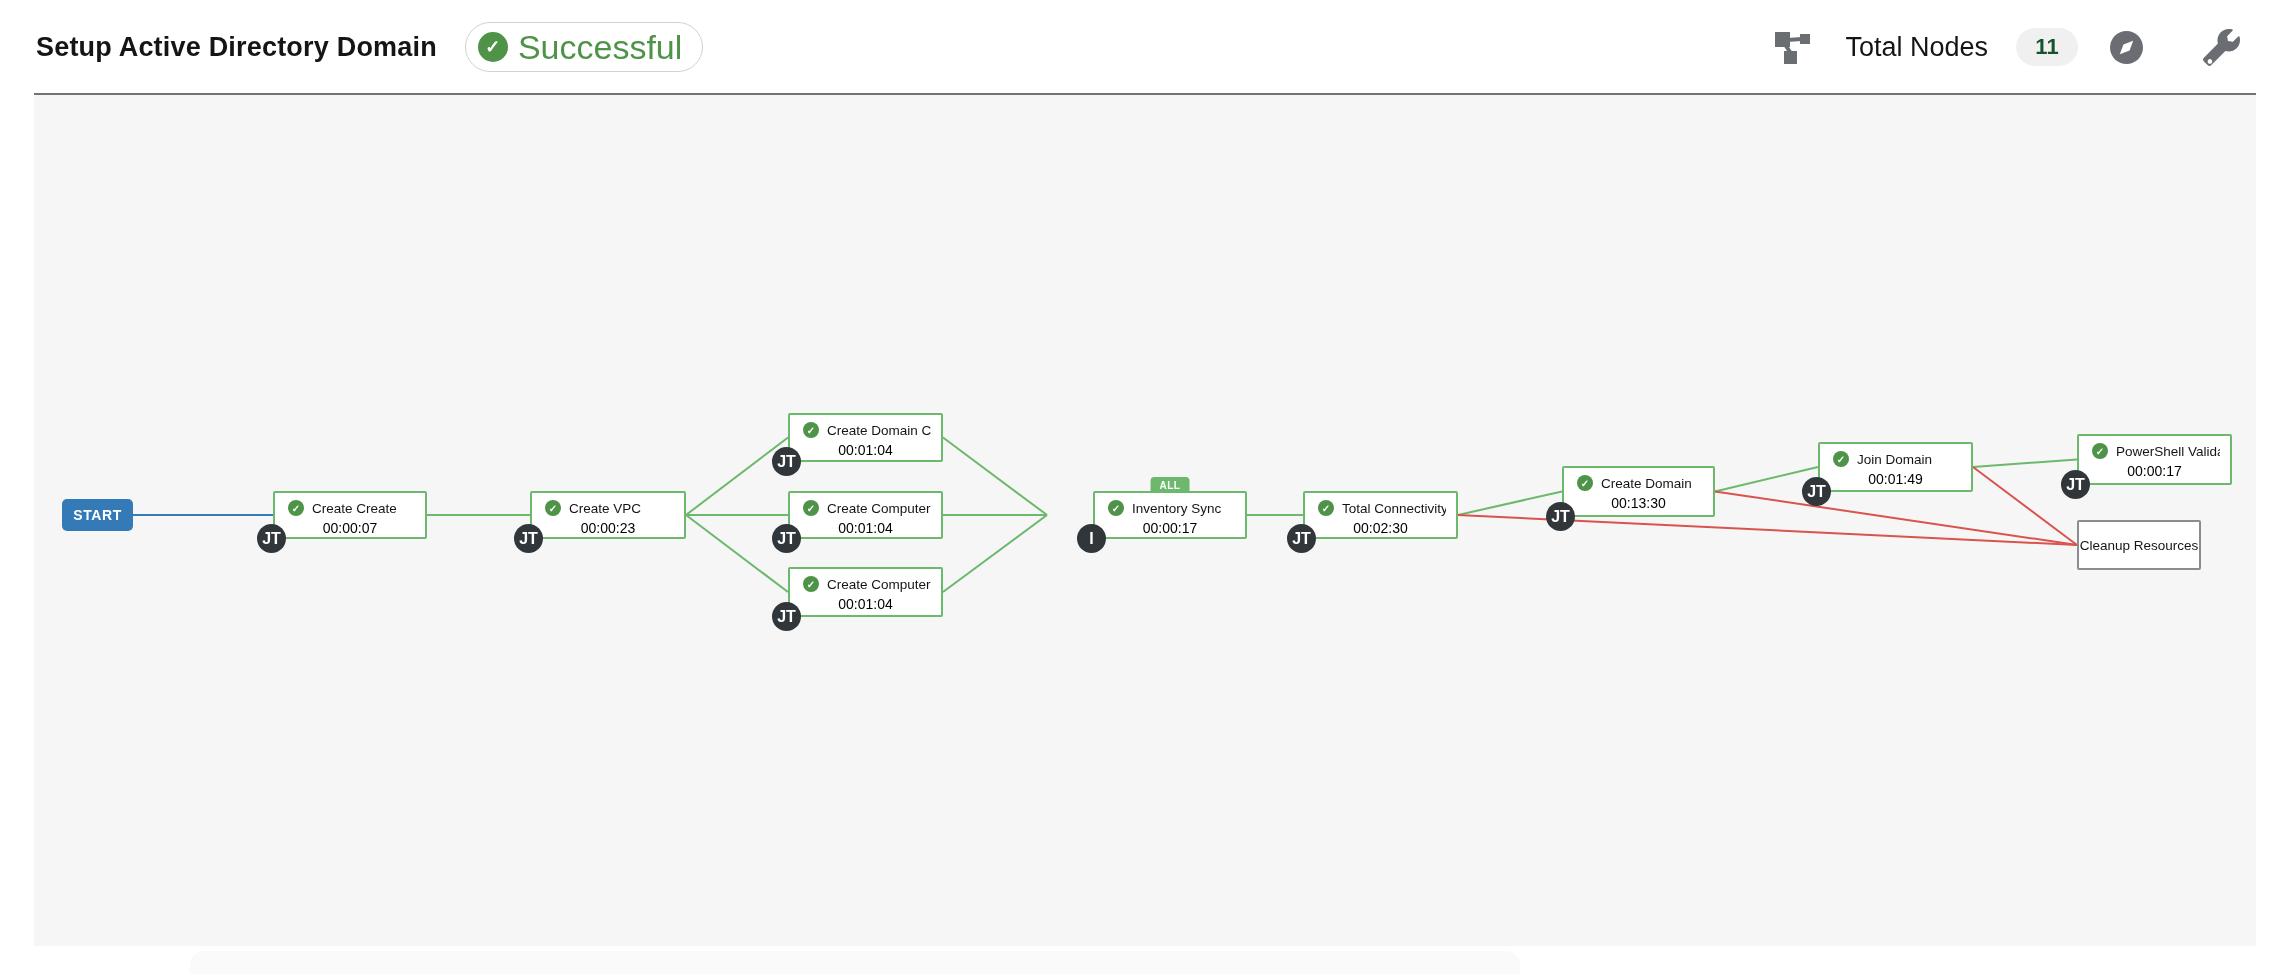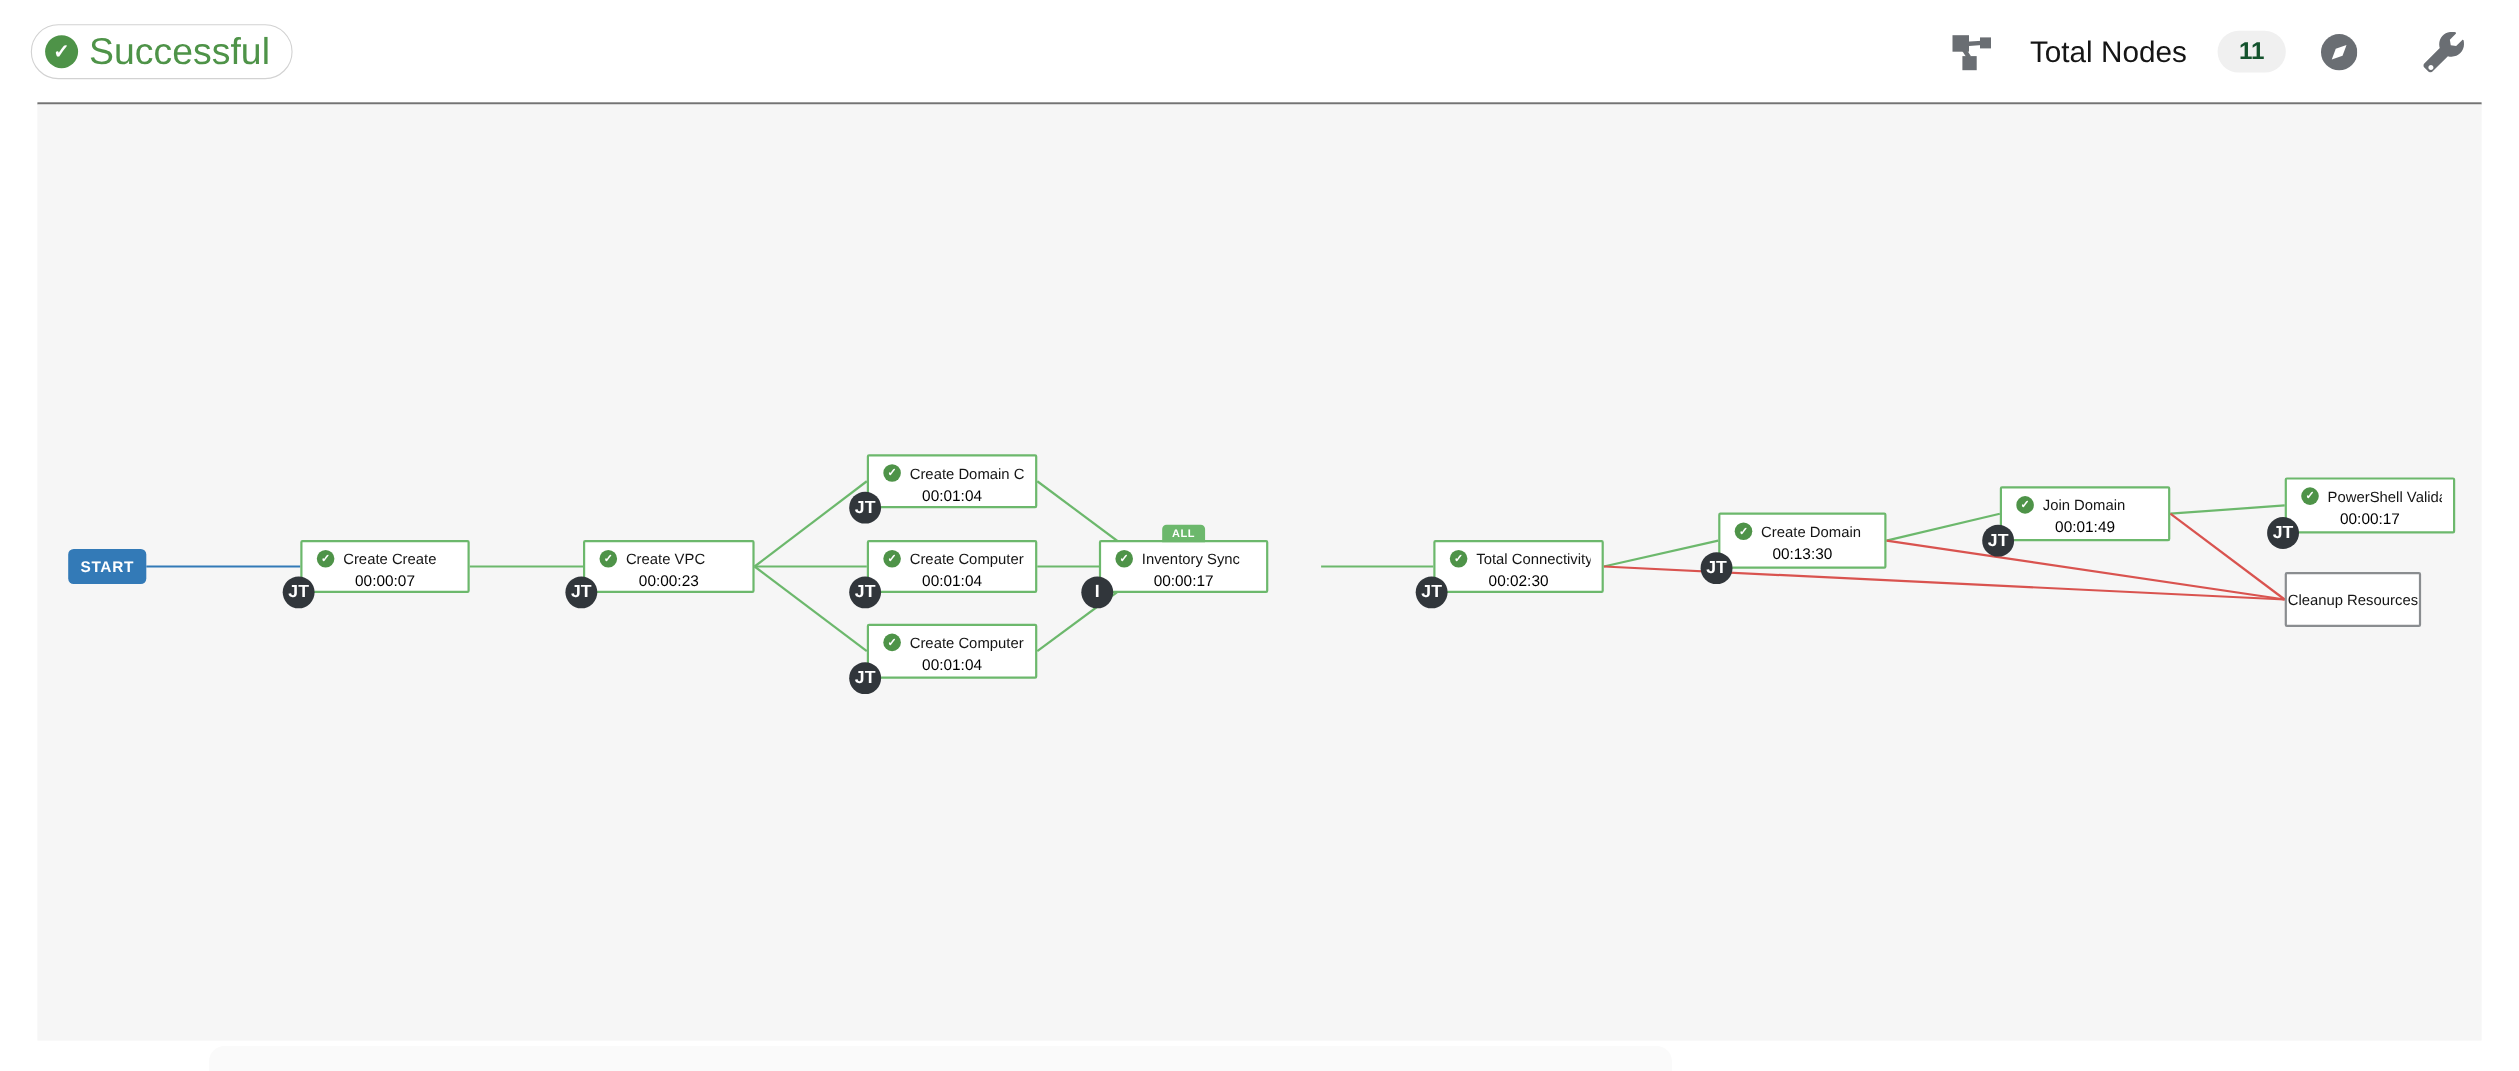--- a/index.html
+++ b/index.html
@@ -120,20 +120,21 @@
   
   .bottom-peek {
     position: absolute; left: 190px; top: 951px; width: 1330px; height: 23px;
     background: #fafafa; border-radius: 14px 14px 0 0;
   }
 </style>
 </head>
 <body>
 
 <div class="header">
+  <h1 class="page-title">Setup Active Directory Domain</h1>
 
   <div class="status-pill">
     <span class="check-circle-lg">✓</span>
     <span class="status-text">Successful</span>
   </div>
 
   <div class="header-right">
     <span class="hdr-icon">
       <svg width="37" height="33" viewBox="0 0 37 33">
         <line x1="13" y1="9" x2="28" y2="8" stroke="#6A6E73" stroke-width="4"></line>
@@ -218,21 +219,21 @@
       <div class="type-badge">JT</div>
     </div>
     <div class="wf-node" style="left: 754px; top: 472px; width: 155px; height: 50px;">
       <div class="node-title-row">
         <span class="check-circle-sm">✓</span>
         <span class="node-label">Create Computer (2)</span>
       </div>
       <div class="node-elapsed">00:01:04</div>
       <div class="type-badge">JT</div>
     </div>
-    <div class="wf-node" style="left: 965px; top: 396px; width: 154px; height: 48px;">
+    <div class="wf-node" style="left: 1059px; top: 396px; width: 154px; height: 48px;">
       <div class="all-badge">ALL</div>
       <div class="node-title-row">
         <span class="check-circle-sm">✓</span>
         <span class="node-label">Inventory Sync</span>
       </div>
       <div class="node-elapsed">00:00:17</div>
       <div class="type-badge">I</div>
     </div>
     <div class="wf-node" style="left: 1269px; top: 396px; width: 155px; height: 48px;">
       <div class="node-title-row">

